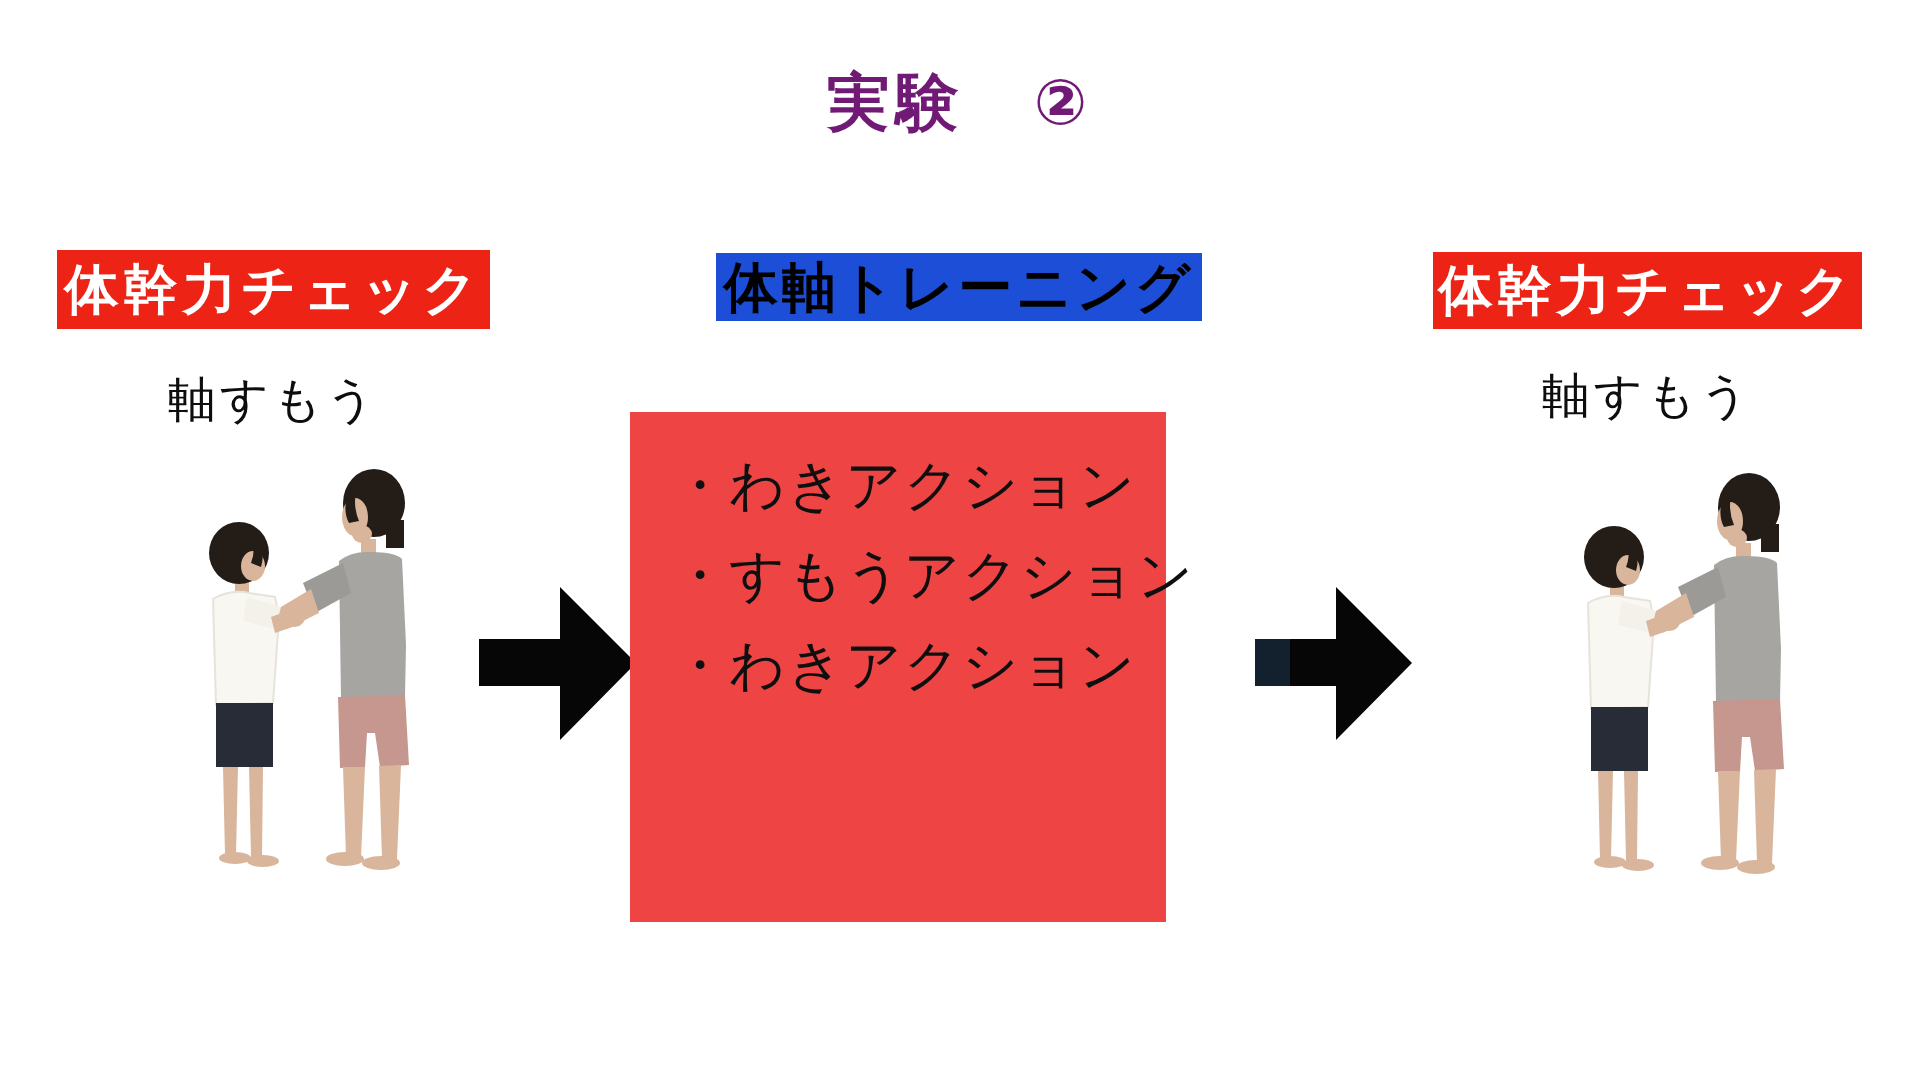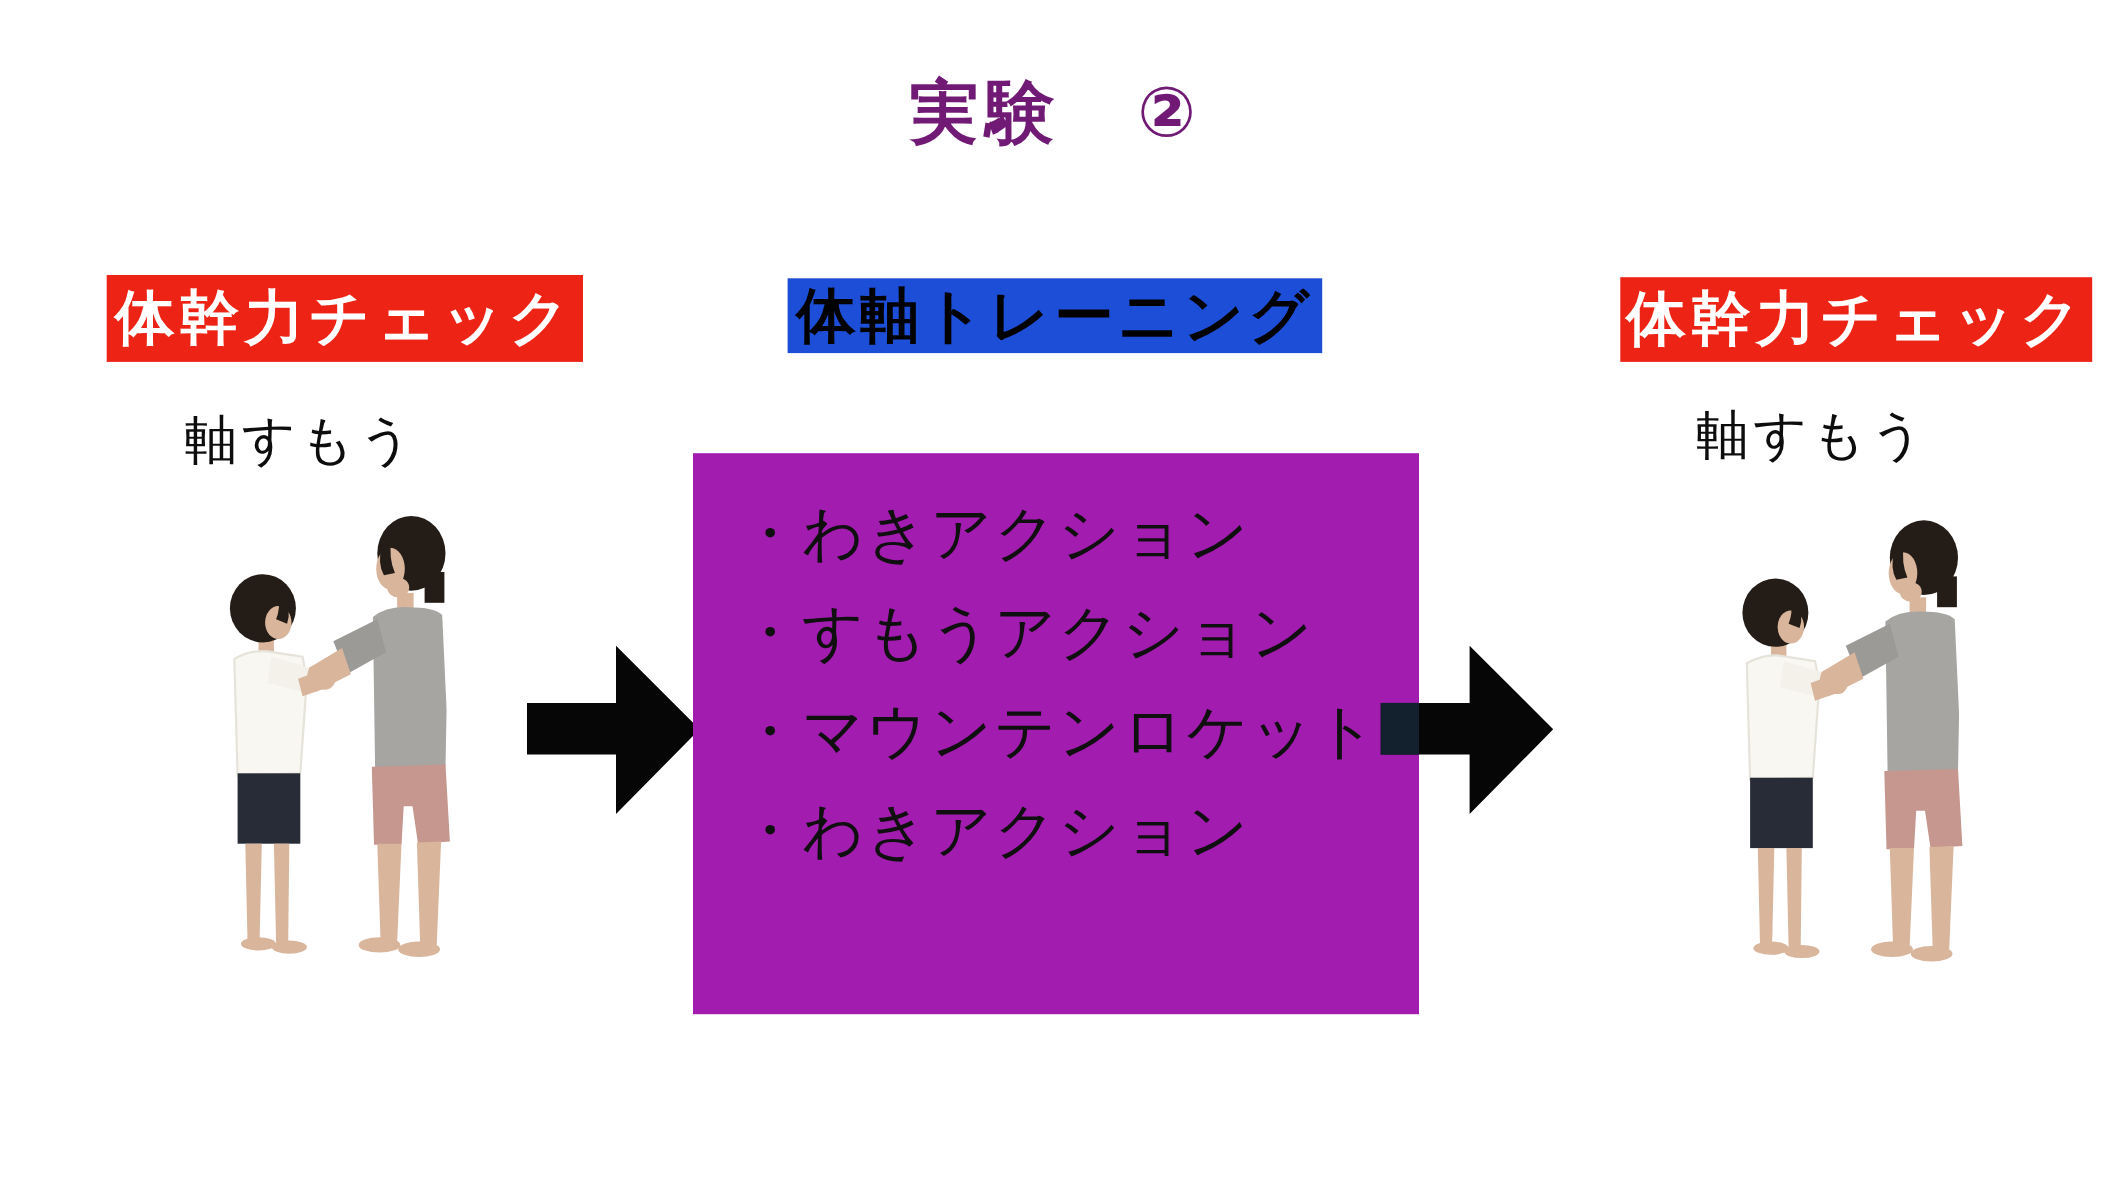--- a/index.html
+++ b/index.html
@@ -6,37 +6,37 @@
   .slide{
     position:relative;width:1920px;height:1080px;background:#ffffff;overflow:hidden;
     font-family:"Liberation Sans","DejaVu Sans",sans-serif;color:#111;
   }
   .title{
     position:absolute;top:60px;left:0;width:1920px;text-align:center;
     font-size:63px;font-weight:600;letter-spacing:6px;color:#701a75;white-space:pre;
   }
   .check-label{
     position:absolute;background:#ED2415;color:#ffffff;
-    font-size:54px;font-weight:600;text-align:center;letter-spacing:5px;white-space:nowrap;margin-left:40px;
+    font-size:54px;font-weight:600;text-align:center;letter-spacing:5px;white-space:nowrap;
   }
   .check-label.left{left:57px;top:250px;width:433px;height:79px;line-height:79px;}
   .check-label.right{left:1433px;top:252px;width:429px;height:77px;line-height:77px;}
   .sublabel{
     position:absolute;font-size:48px;font-weight:500;color:#0d0d0d;
     text-align:center;letter-spacing:4px;white-space:nowrap;
   }
   .sublabel.left{left:57px;top:368px;width:433px;}
   .sublabel.right{left:1433px;top:364px;width:429px;}
   .training-label{
     position:absolute;left:716px;top:253px;width:486px;height:68px;line-height:68px;
     background:#1d4ed8;color:#000;font-size:54px;font-weight:600;text-align:center;
     letter-spacing:4px;white-space:nowrap;
   }
   .training-box{
-    position:absolute;left:630px;top:412px;width:660px;height:510px;background:#a21caf;text-decoration:underline;
+    position:absolute;left:630px;top:412px;width:536px;height:510px;background:#ef4444;text-decoration:underline;
   }
   .training-list{position:absolute;left:42px;top:28px;width:600px;}
   .training-item{
     height:90px;line-height:90px;font-size:55px;font-weight:500;color:#0f0f0f;
     letter-spacing:2px;white-space:nowrap;
   }
   .arrow{position:absolute;width:157px;height:153px;}
   .arrow.a1{left:479px;top:587px;}
   .arrow.a2{left:1255px;top:587px;}
   .photo{position:absolute;width:230px;height:408px;}
@@ -90,21 +90,20 @@
 
   <svg class="arrow a1" viewBox="0 0 157 153" xmlns="http://www.w3.org/2000/svg" aria-hidden="true">
     <polygon points="0,52 81,52 81,0 157,76 81,153 81,99 0,99" fill="#060606"></polygon>
   </svg>
 
   <div class="training-label">体軸トレーニング</div>
   <div class="training-box">
     <div class="training-list">
       <div class="training-item">・わきアクション</div>
       <div class="training-item">・すもうアクション</div>
-      <div class="training-item">・マウンテンロケット</div>
       <div class="training-item">・わきアクション</div>
     </div>
   </div>
 
   <svg class="arrow a2" viewBox="0 0 157 153" xmlns="http://www.w3.org/2000/svg" aria-hidden="true">
     <polygon points="0,52 81,52 81,0 157,76 81,153 81,99 0,99" fill="#060606"></polygon>
     <rect x="0" y="52" width="35" height="47" fill="#13202e"></rect>
   </svg>
 
   <div class="check-label right">体幹力チェック</div>

